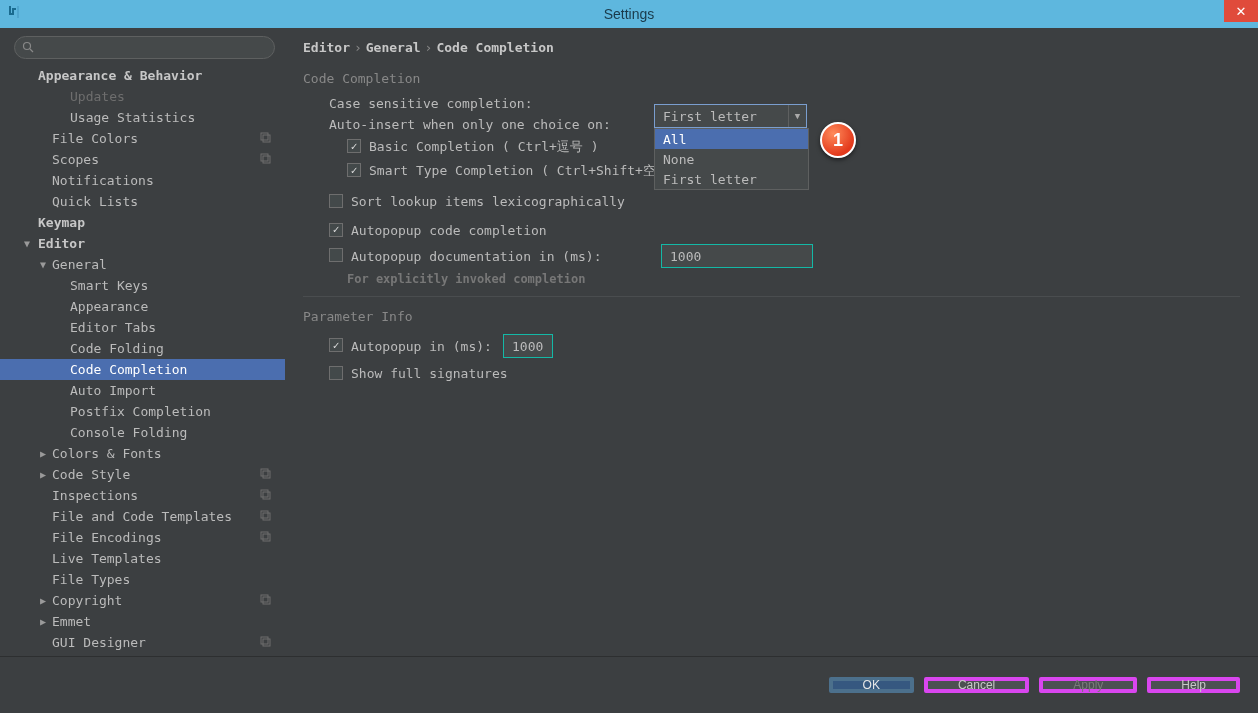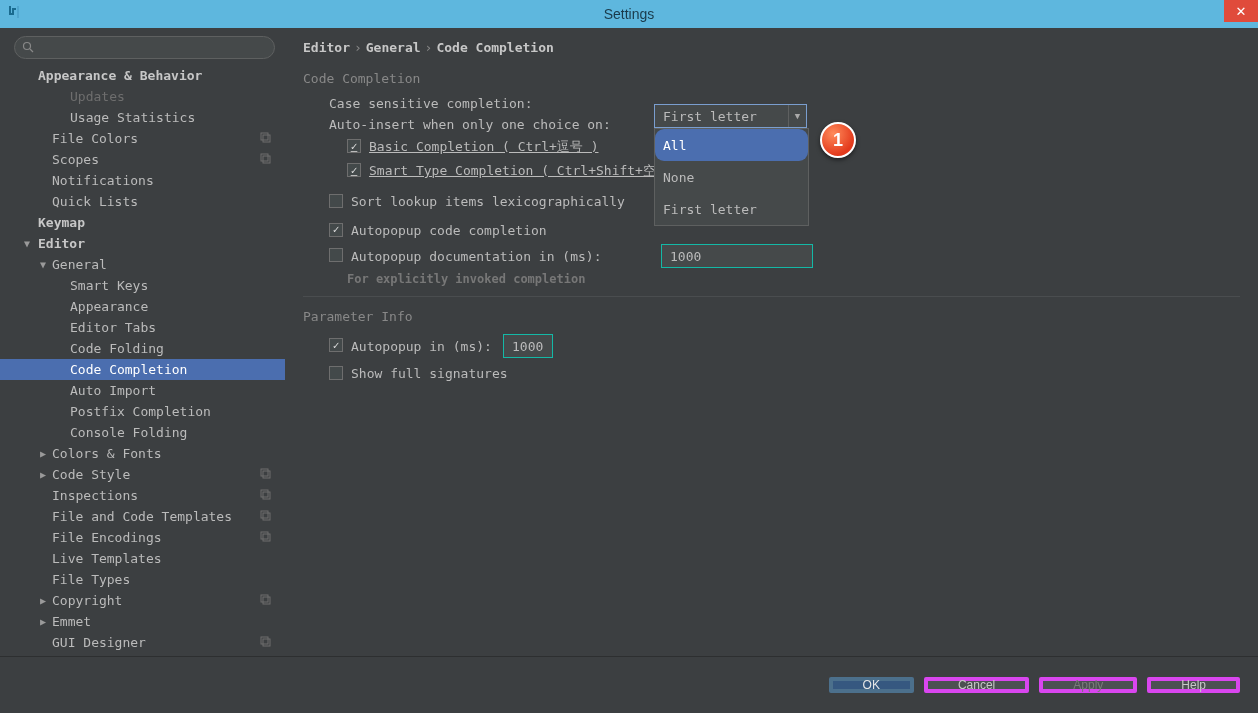--- a/index.html
+++ b/index.html
@@ -129,21 +129,21 @@
     color: #888;
     margin-bottom: 10px;
   }
   .form-row {
     display: flex;
     align-items: center;
     margin-bottom: 6px;
   }
   .lbl { color: #bbbbbb; }
   .indent-1 { padding-left: 26px; }
-  .indent-2 { padding-left: 44px; text-decoration: underline; }
+  .indent-2 { padding-left: 44px; }
   .check {
     width: 14px; height: 14px;
     border: 1px solid #6e6e6e;
     background: #43494a;
     display: inline-flex;
     align-items: center; justify-content: center;
     margin-right: 8px;
     color: #e0e0e0;
     font-size: 11px;
     line-height: 1;
@@ -191,25 +191,24 @@
     color:#aaa; font-size:9px;
   }
   .dropdown {
     position: absolute;
     left: 654px; top: 128px;
     width: 155px;
     border: 1px solid #5e6060;
     background: #45494a;
   }
   .dropdown .opt {
-    height: 32px;
+    height: 20px;
     padding-left: 8px;
     display:flex; align-items:center;
     color: #bbbbbb;
-    border-radius: 9px;
   }
   .dropdown .opt.hl {
     background: #4b6eaf;
     color: #fff;
   }
   .balloon {
     position:absolute;
     left: 820px; top: 122px;
     width: 36px; height: 36px;
     border-radius: 50%;

